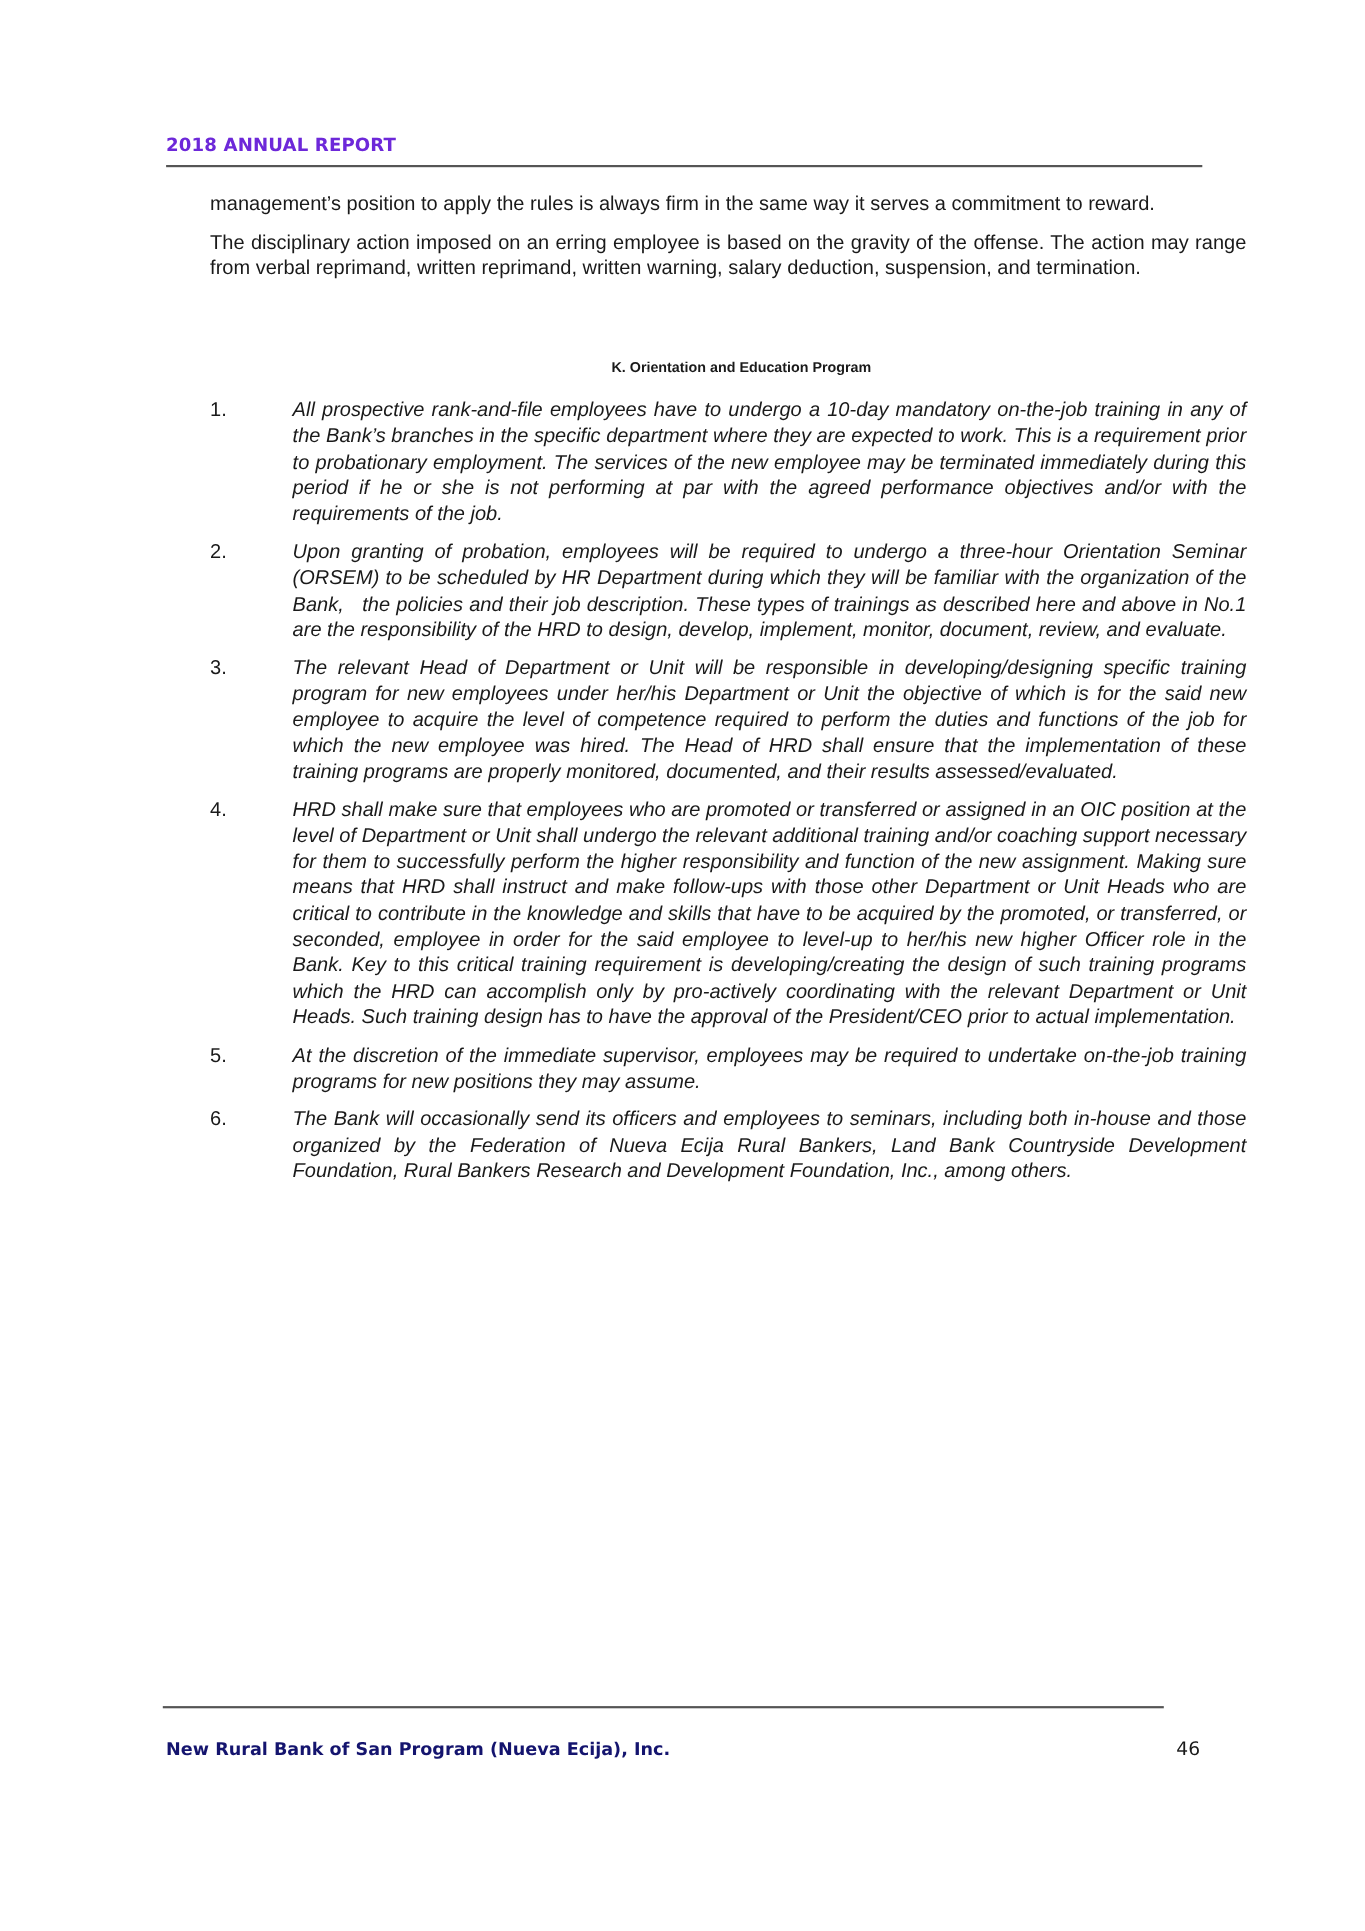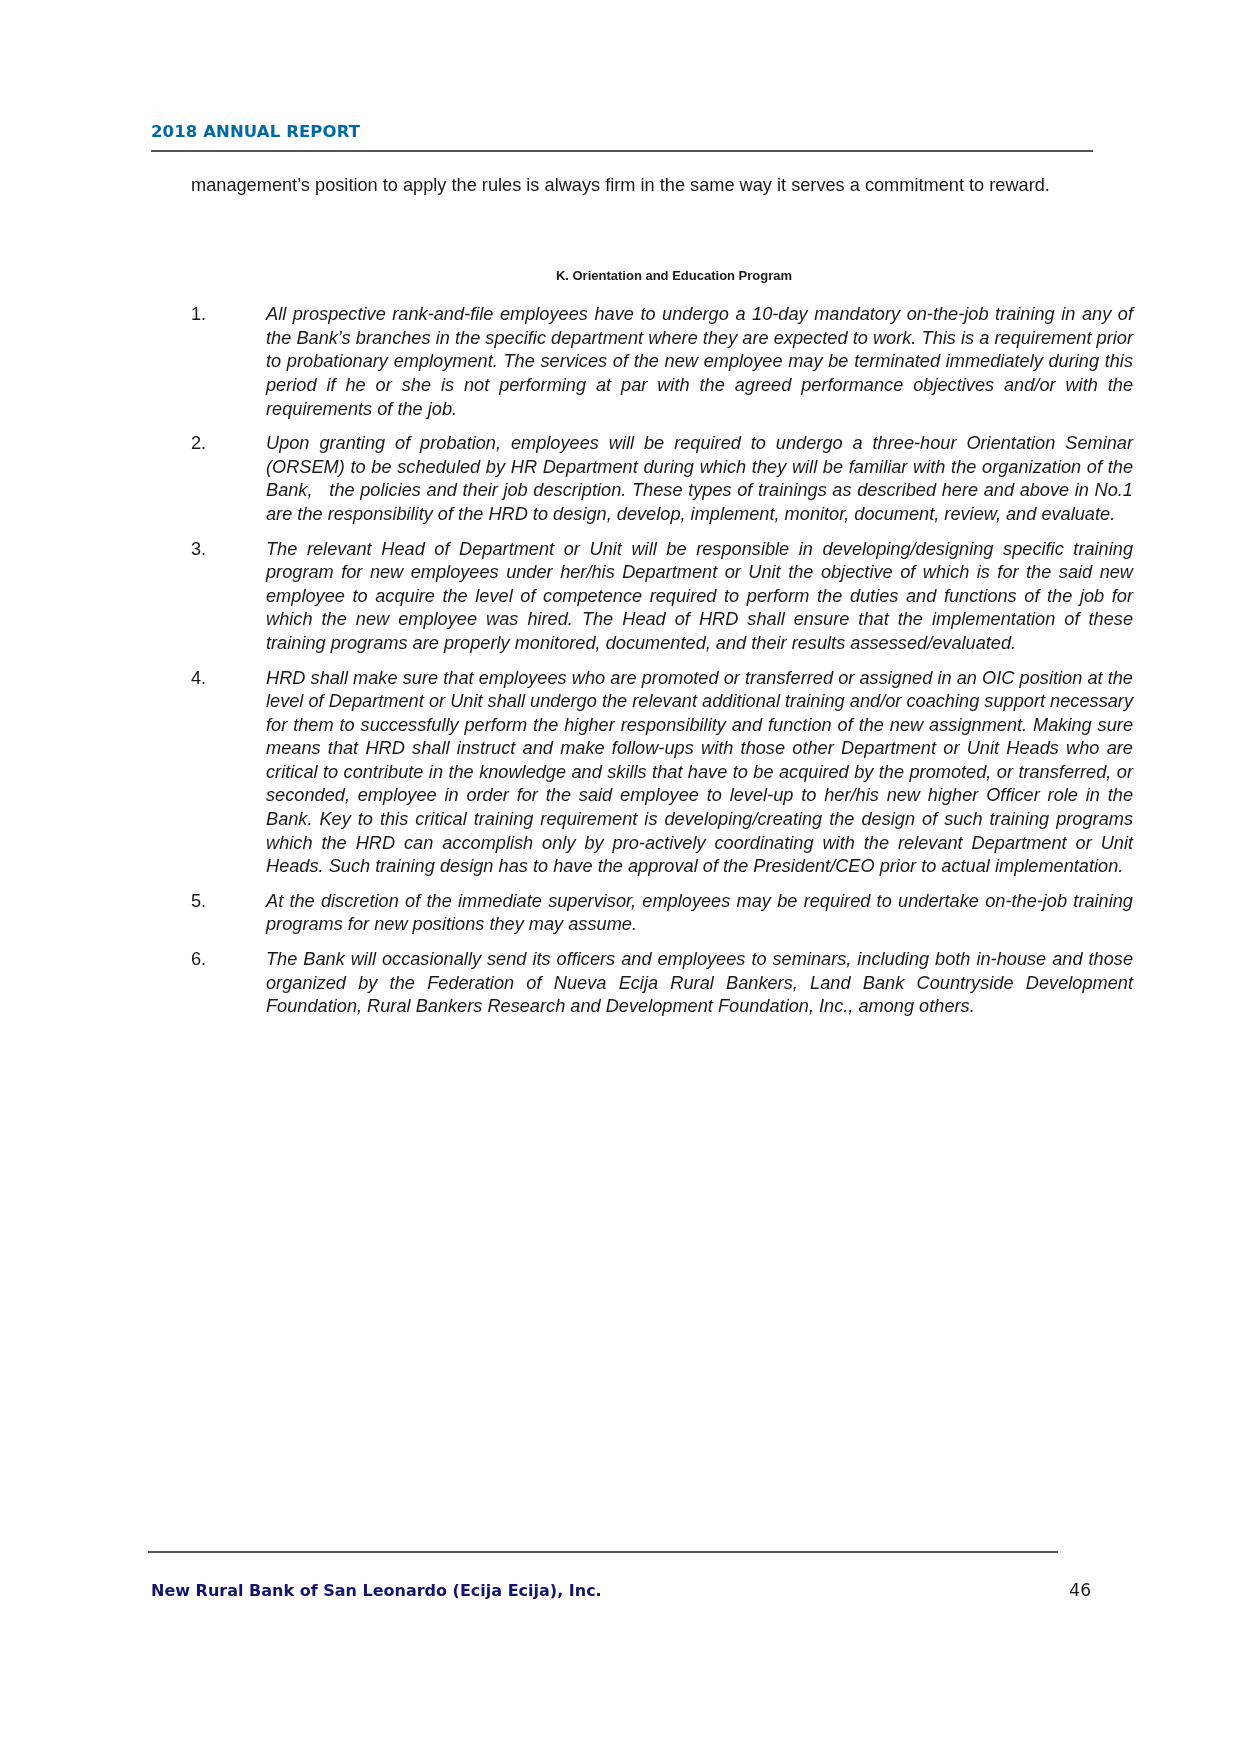--- a/index.html
+++ b/index.html
@@ -18,21 +18,21 @@
     .page-header {
       position: absolute;
       left: 151px;
       top: 122px;
       width: 942px;
     }
     .header-title {
       font-family: "DejaVu Sans", sans-serif;
       font-weight: bold;
       font-size: 16.5px;
-      color: #0369a1;
+      color: #6d28d9;
       letter-spacing: 0.1px;
       line-height: 20px;
     }
     .header-rule {
       position: absolute;
       left: 0;
       top: 28px;
       width: 942px;
       height: 2px;
       background: #555555;
@@ -108,20 +108,21 @@
 </head>
 <body>
 
 <div class="page-header">
   <div class="header-title">2018 ANNUAL REPORT</div>
   <div class="header-rule"></div>
 </div>
 
 <div class="content">
   <p class="para">management’s position to apply the rules is always firm in the same way it serves a commitment to reward.</p>
+  <p class="para">The disciplinary action imposed on an erring employee is based on the gravity of the offense. The action may range from verbal reprimand, written reprimand, written warning, salary deduction, suspension, and termination.</p>
 
   <div class="section-heading">K.  Orientation and Education Program</div>
 
   <ol class="list">
     <li class="list-item">
       <span class="list-num">1.</span>
       <span class="list-text">All prospective rank-and-file employees have to undergo a 10-day mandatory on-the-job training in any of the Bank’s branches in the specific department where they are expected to work. This is a requirement prior to probationary employment. The services of the new employee may be terminated immediately during this period if he or she is not performing at par with the agreed performance objectives and/or with the requirements of the job.</span>
     </li>
     <li class="list-item">
       <span class="list-num">2.</span>
@@ -141,15 +142,15 @@
     </li>
     <li class="list-item">
       <span class="list-num">6.</span>
       <span class="list-text">The Bank will occasionally send its officers and employees to seminars, including both in-house and those organized by the Federation of Nueva Ecija Rural Bankers, Land Bank Countryside Development Foundation, Rural Bankers Research and Development Foundation, Inc., among others.</span>
     </li>
   </ol>
 </div>
 
 <div class="footer-rule"></div>
 <div class="footer">
-  <span class="footer-org">New Rural Bank of San Leonardo (Ecija Ecija), Inc.</span>
+  <span class="footer-org">New Rural Bank of San Program (Nueva Ecija), Inc.</span>
   <span class="footer-page">46</span>
 </div>
 
 </body></html>

